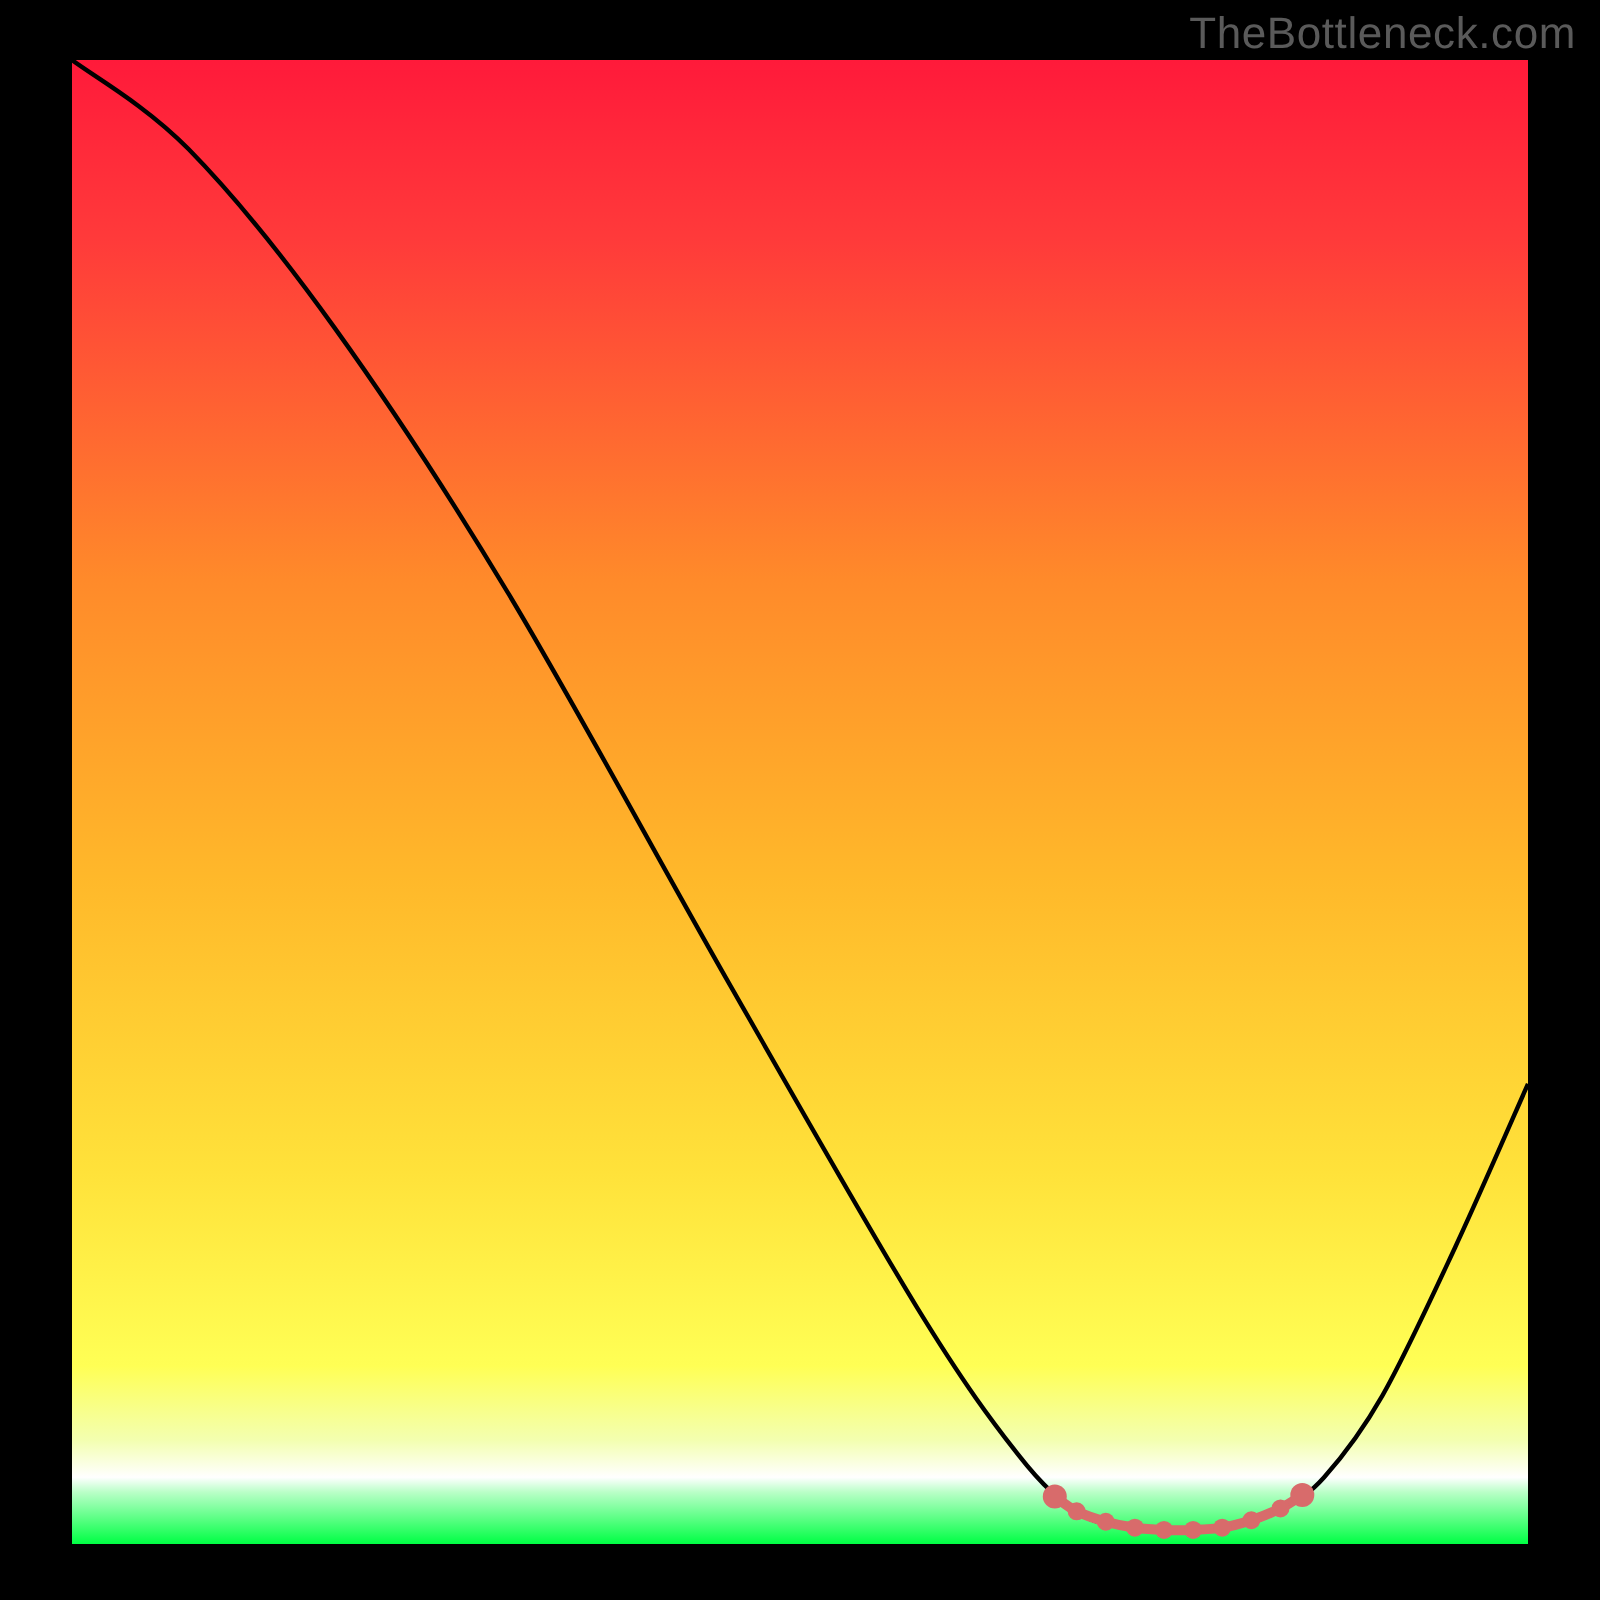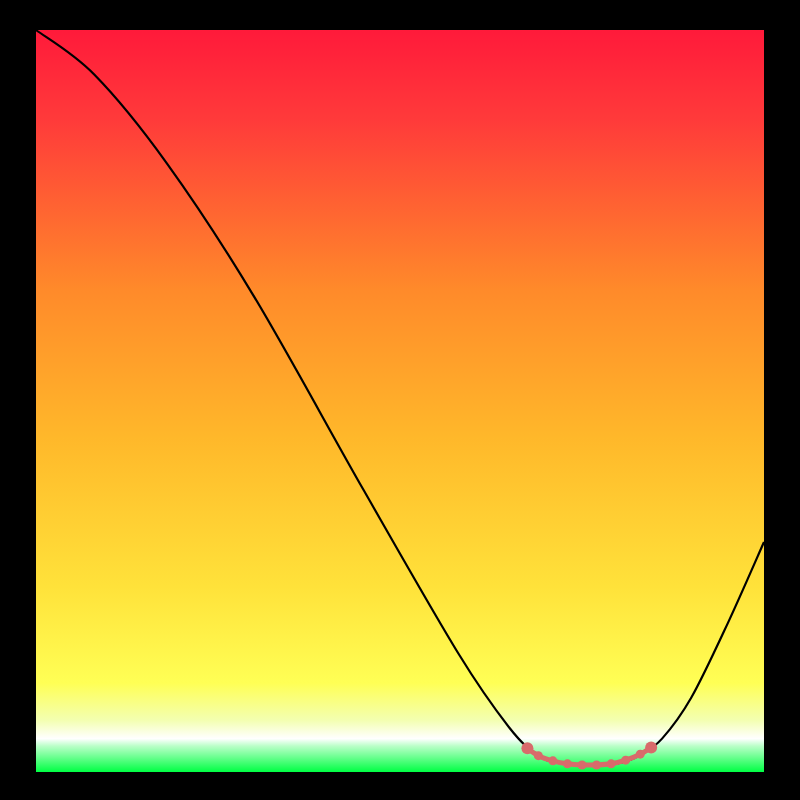--- a/index.html
+++ b/index.html
@@ -31,20 +31,21 @@
     top: 0;
     left: 0;
     width: 800px;
     height: 800px;
   }
 </style>
 </head>
 <body>
 <div class="wrapper">
 
+<div class="watermark">TheBottleneck.com</div>
 
 <svg class="chart-svg" id="chart-svg" viewBox="0 0 800 800">
   <defs>
     <linearGradient id="heat" x1="0" y1="0" x2="0" y2="1">
       <stop offset="0%" stop-color="#ff1a3a"></stop>
       <stop offset="12%" stop-color="#ff3a3a"></stop>
       <stop offset="35%" stop-color="#ff8a2a"></stop>
       <stop offset="55%" stop-color="#ffb82a"></stop>
       <stop offset="75%" stop-color="#ffe23a"></stop>
       <stop offset="88%" stop-color="#ffff55"></stop>

